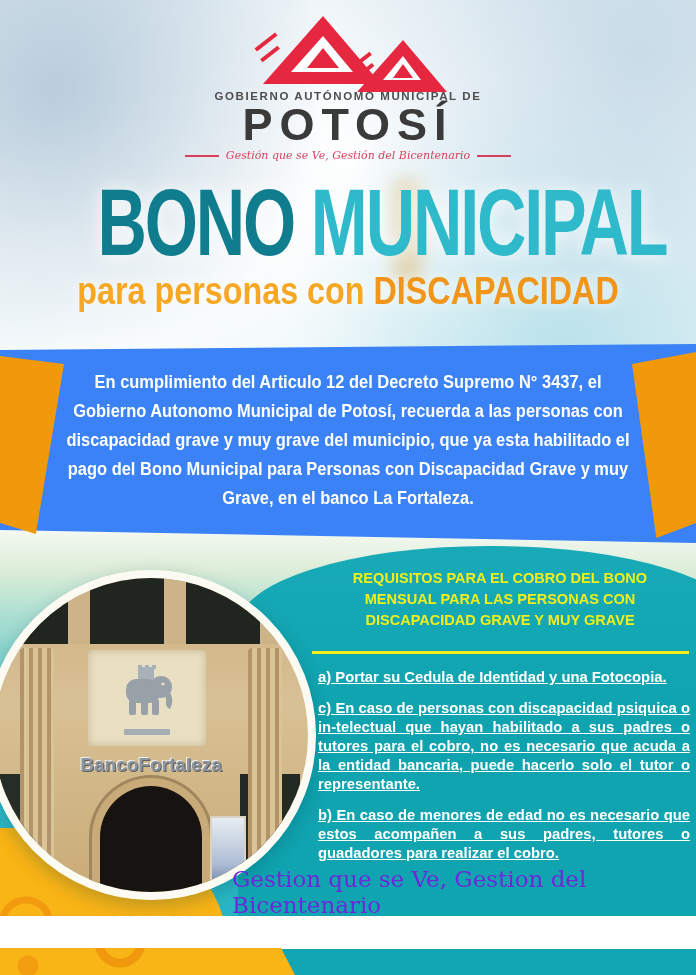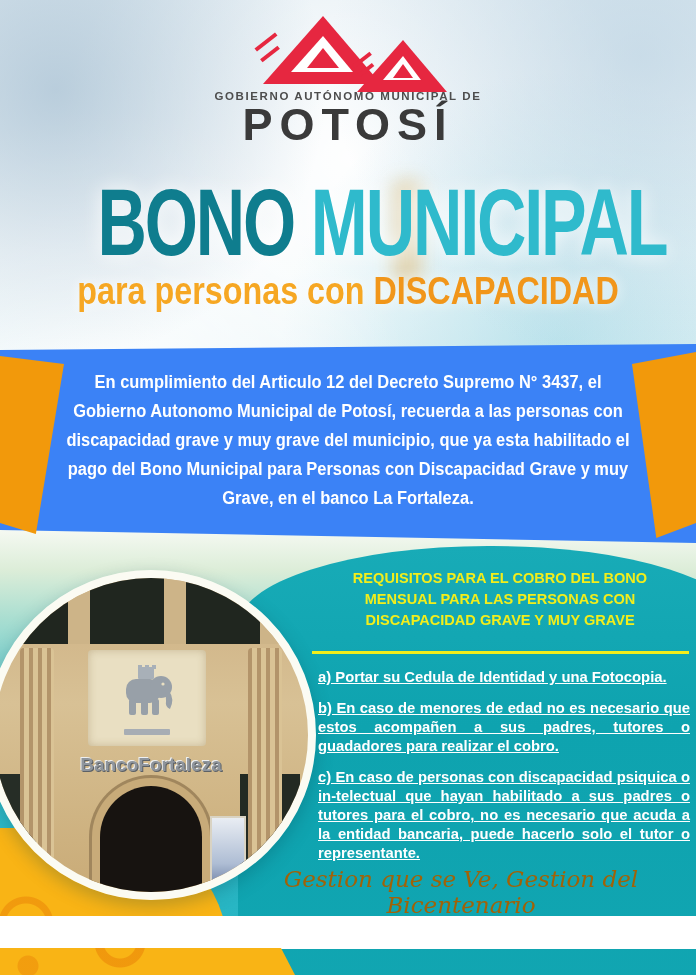--- a/index.html
+++ b/index.html
@@ -58,22 +58,22 @@
     background:linear-gradient(180deg,#18abb7 0%,#0ea3af 30%,#13a7b3 100%);
     border-radius:250px 250px 0 0 / 80px 80px 0 0;}
 
   .req-heading{position:absolute;left:322px;top:567px;width:356px;z-index:7;text-align:center;
     color:#f2ee1b;font-weight:800;font-size:15px;line-height:21px;transform:scaleX(.97);}
   .req-rule{position:absolute;left:312px;top:651px;width:377px;height:3px;z-index:7;background:#f2ee1b;}
   .req-items{position:absolute;left:318px;top:668px;width:372px;z-index:7;
     color:#fff;font-weight:700;font-size:14.8px;line-height:19px;}
   .req-item{margin-bottom:12px;text-align:justify;text-decoration:underline;}
 
-  .slogan{position:absolute;left:232px;top:866px;width:458px;z-index:7;text-align:center;
-    color:#a16207;font-family:"DejaVu Serif",serif;font-style:italic;font-size:23px;}
+  .slogan{position:absolute;left:232px;top:866px;width:458px;z-index:7;text-align:left;
+    color:#6d28d9;font-family:"DejaVu Serif",serif;font-size:23px;}
 
   
   .blob{position:absolute;left:-34px;top:828px;width:262px;height:124px;z-index:5;
     background:
       radial-gradient(circle at 150px 40px, rgba(239,148,12,0) 16px, rgba(239,148,12,.85) 17px 23px, rgba(239,148,12,0) 24px),
       radial-gradient(circle at 60px 96px, rgba(239,148,12,0) 20px, rgba(239,148,12,.8) 21px 27px, rgba(239,148,12,0) 28px),
       radial-gradient(circle at 214px 104px, rgba(239,148,12,.8) 0 14px, rgba(239,148,12,0) 15px),
       #f9b415;
     border-radius:26px 150px 0 0;}
   .blob-bottom{position:absolute;left:0;top:948px;width:295px;height:27px;z-index:8;
@@ -131,41 +131,46 @@
           <rect x="134" y="58" width="18" height="4" transform="rotate(-38 143 60)"></rect>
         </g>
         <polygon points="100,26 130,62 68,62" fill="#ffffff"></polygon>
         <polygon points="100,38 116,58 84,58" fill="#e62740"></polygon>
         <polygon points="180,46 198,70 160,70" fill="#ffffff"></polygon>
         <polygon points="180,54 190,68 170,68" fill="#e62740"></polygon>
       </svg>
     </span>
     <div class="org-line">GOBIERNO AUTÓNOMO MUNICIPAL DE</div>
     <div class="logo-name">POTOSÍ</div>
+    <div class="tagline-row">
+      <span class="tagline-dash"></span>
+      <span class="tagline">Gestión que se Ve, Gestión del Bicentenario</span>
+      <span class="tagline-dash"></span>
+    </div>
   </div>
 
   <div class="main-title"><span class="w1">BONO</span> <span class="w2">MUNICIPAL</span></div>
   <div class="subtitle"><span>para personas con </span><strong>DISCAPACIDAD</strong></div>
 
   <div class="band">
     <div class="band-text"><span>En cumplimiento del Articulo 12 del Decreto Supremo N° 3437, el Gobierno Autonomo Municipal de Potosí, recuerda a las personas con discapacidad grave y muy grave del municipio, que ya esta habilitado el pago del </span><strong>Bono Municipal para Personas con Discapacidad Grave y muy Grave</strong><span>, en el banco La Fortaleza.</span></div>
   </div>
   <div class="wedge wedge-l"></div>
   <div class="wedge wedge-r"></div>
 
   <div class="bottom">
     <div class="panel"></div>
   </div>
 
   <div class="req-heading">REQUISITOS PARA EL COBRO DEL BONO MENSUAL PARA LAS PERSONAS CON DISCAPACIDAD GRAVE Y MUY GRAVE</div>
   <div class="req-rule"></div>
   <div class="req-items">
     <div class="req-item">a) Portar su Cedula de Identidad y una Fotocopia.</div>
+    <div class="req-item">c) En caso de personas con discapacidad psiquica o in-telectual que hayan habilitado a sus padres o tutores para el cobro, no es necesario que acuda a la entidad bancaria, puede hacerlo solo el tutor o representante.</div>
     <div class="req-item">b) En caso de menores de edad no es necesario que estos acompañen a sus padres, tutores o guadadores para realizar el cobro.</div>
-    <div class="req-item">c) En caso de personas con discapacidad psiquica o in-telectual que hayan habilitado a sus padres o tutores para el cobro, no es necesario que acuda a la entidad bancaria, puede hacerlo solo el tutor o representante.</div>
   </div>
 
   <div class="blob"></div>
 
   <div class="photo">
     <div class="grille-top"></div>
     <div class="window-left"></div>
     <div class="window-right"></div>
     <div class="column col-l"></div>
     <div class="column col-r"></div>

